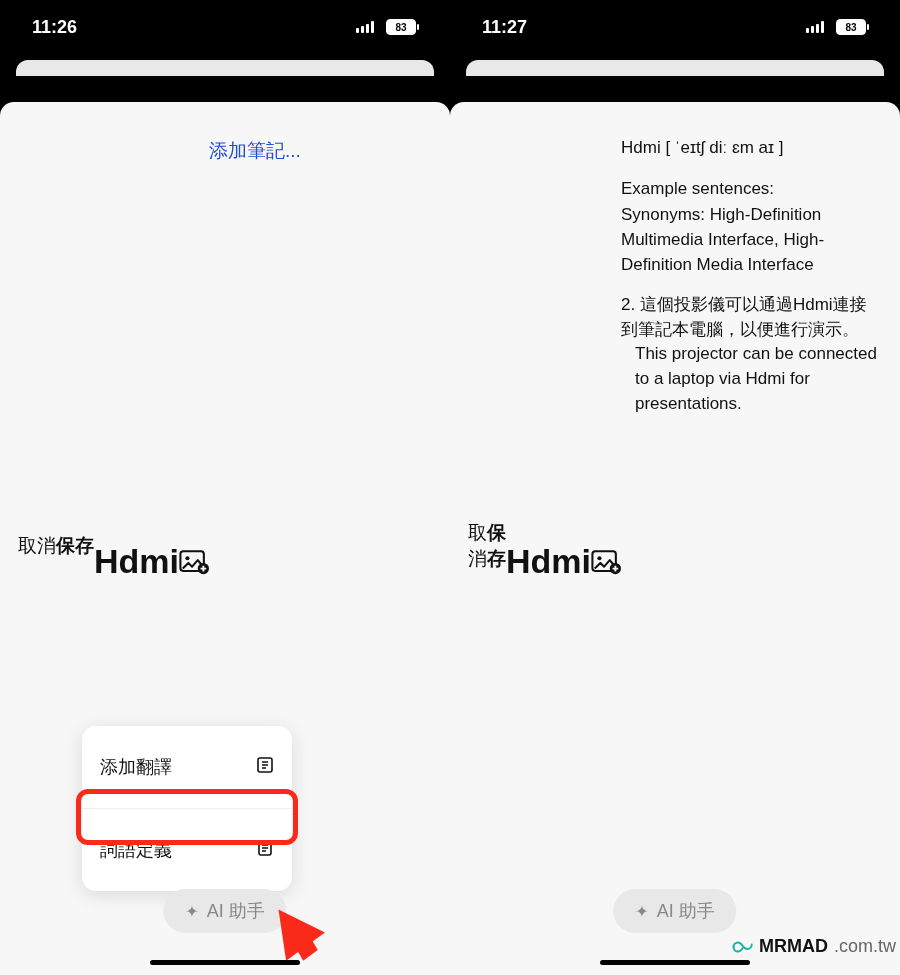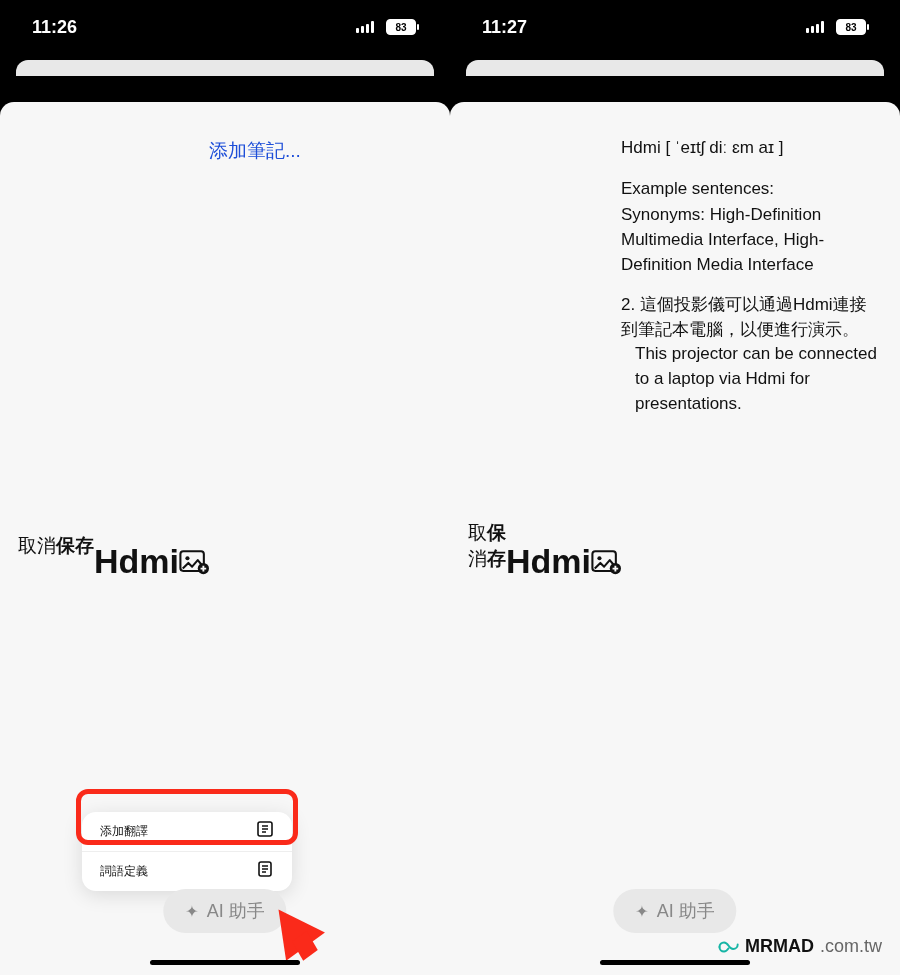--- a/index.html
+++ b/index.html
@@ -90,21 +90,21 @@
   }
   .sparkle { font-size:16px; }
   .popup {
     position:absolute; bottom:84px; left:82px; width:210px;
     background:#fff; border-radius:14px;
     box-shadow:0 4px 20px rgba(0,0,0,0.12);
     overflow:hidden;
   }
   .popup-item {
     display:flex; justify-content:space-between; align-items:center;
-    padding:8px 18px; font-size:12px; color:#111;
+    padding:29px 18px; font-size:18px; color:#111;
     border-bottom:1px solid #eee;
   }
   .popup-item:last-child { border-bottom:none; }
   .popup-item .mini-icon { font-size:17px; }
   .red-highlight {
     position:absolute; border:5px solid #fa2a1a; border-radius:12px;
     pointer-events:none;
   }
   .red-arrow {
     position:absolute;
@@ -118,21 +118,21 @@
     content:"";position:absolute; left:-9px; top:34px;
     width:18px; height:22px; background:#fa2a1a;
     transform:skewX(-6deg);
   }
   .home-indicator {
     position:absolute; bottom:10px; left:50%;
     transform:translateX(-50%);
     width:150px; height:5px; background:#000; border-radius:3px;
   }
   .watermark {
-    position:absolute; bottom:18px; right:18px;
+    position:absolute; bottom:18px; right:4px;
     display:flex; align-items:center; gap:6px;
     font-size:18px; font-weight:700; color:#111;
     background:rgba(247,247,247,0.0);
   }
   .watermark .infinity {
     width:26px; height:16px; position:relative;
   }
   .watermark .infinity svg{width:100%;height:100%;}
   .watermark .thin { font-weight:400; color:#666; }
 </style>

